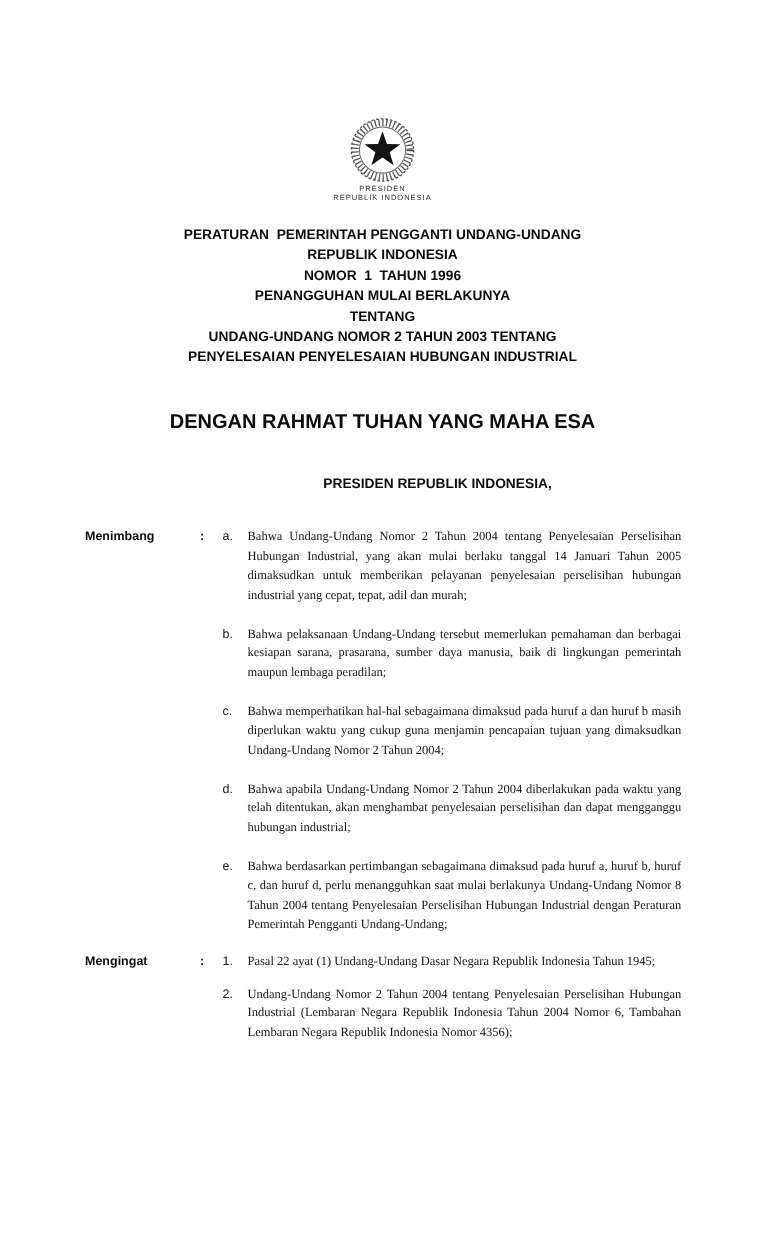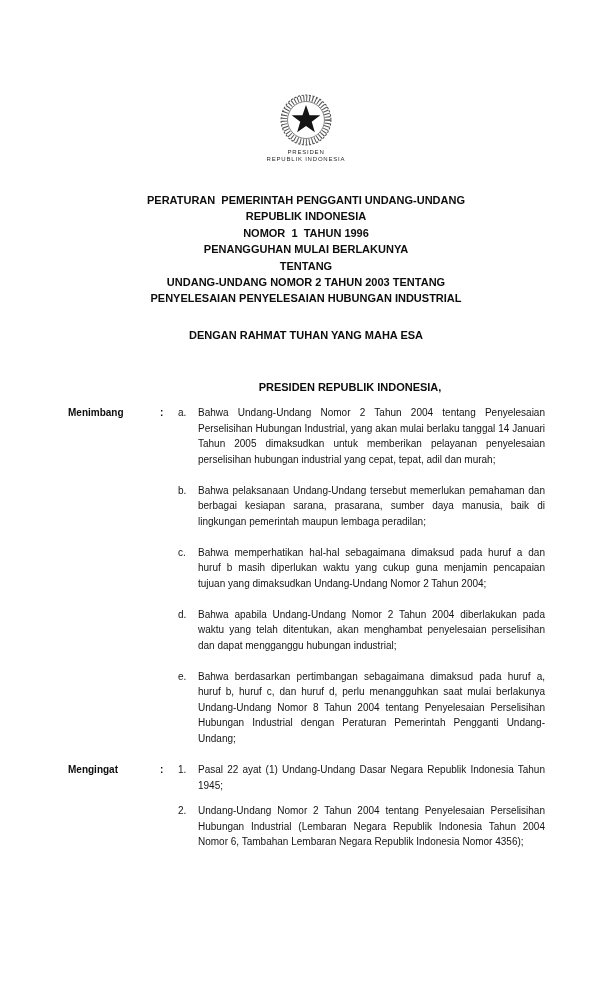--- a/index.html
+++ b/index.html
@@ -32,39 +32,39 @@
     margin-top: 2px;
     font-size: 6px;
     line-height: 7px;
     letter-spacing: 0.8px;
     color: #2b2b2b;
     font-weight: normal;
   }
   
   .title-block {
     position: absolute;
-    top: 192px;
+    top: 180px;
     left: 0;
     width: 100%;
     text-align: center;
   }
   .title-line {
     font-size: 11px;
     font-weight: bold;
     line-height: 16.4px;
     white-space: pre;
     color: #0d0d0d;
   }
   .invocation {
     position: absolute;
     top: 329px;
     left: 0;
     width: 100%;
     text-align: center;
-    font-size: 11px;
+    font-size: 16px;
     font-weight: bold;
     color: #0d0d0d;
   }
   .issuer {
     position: absolute;
     top: 381px;
     left: 0;
     width: 100%;
     text-align: center;
     font-size: 11px;
@@ -73,21 +73,21 @@
     padding-left: 44px;
   }
   
   .clause {
     position: absolute;
     left: 68px;
     right: 67px;
     display: flex;
     align-items: flex-start;
   }
-  .clause.menimbang { top: 405px; }
+  .clause.menimbang { top: 422px; }
   .clause.mengingat { top: 744px; margin-top: 18px; }
   .clause-label {
     width: 92px;
     flex: 0 0 92px;
     font-size: 10px;
     font-weight: bold;
     line-height: 15.5px;
     color: #0d0d0d;
   }
   .clause-colon {
@@ -114,20 +114,21 @@
     font-size: 10px;
     line-height: 15.5px;
     color: #141414;
   }
   .item-text {
     flex: 1 1 auto;
     font-size: 10px;
     line-height: 15.5px;
     text-align: justify;
     color: #141414;
+    font-family: Liberation Serif, serif;
   }
 </style>
 </head>
 <body>
 
 <div class="page">
 
   <div class="seal-wrap">
     <svg class="seal-svg" width="54" height="54" viewBox="0 0 52 52">
       <circle cx="26" cy="26" r="24" fill="none" stroke="#4a4a4a" stroke-width="1" stroke-dasharray="2 1.6"></circle>

